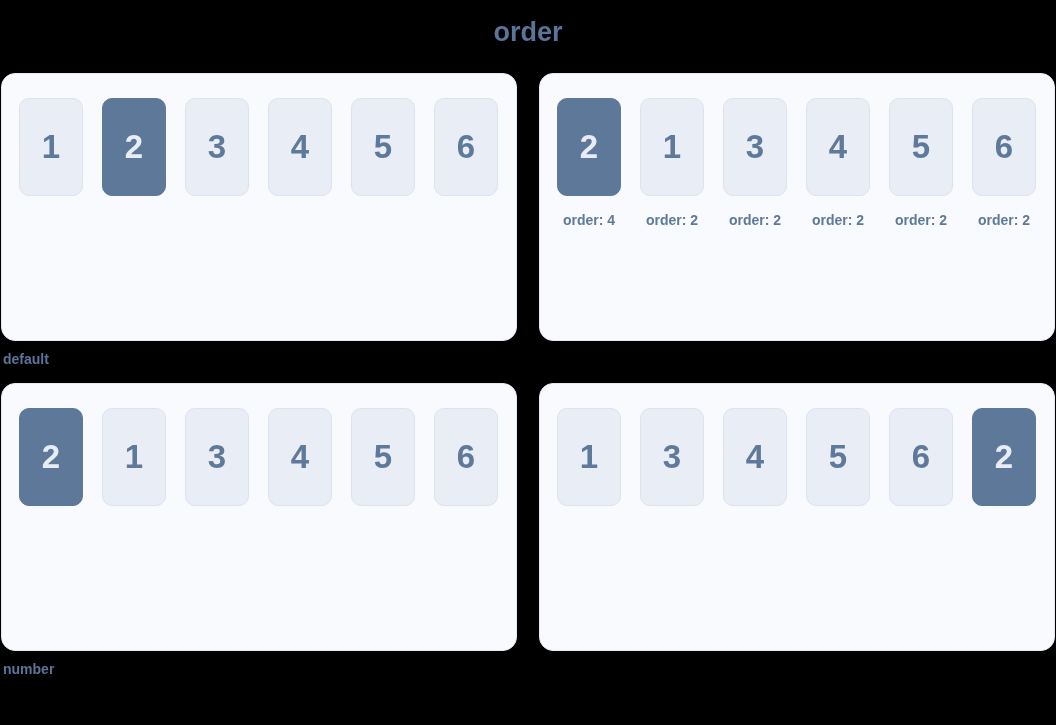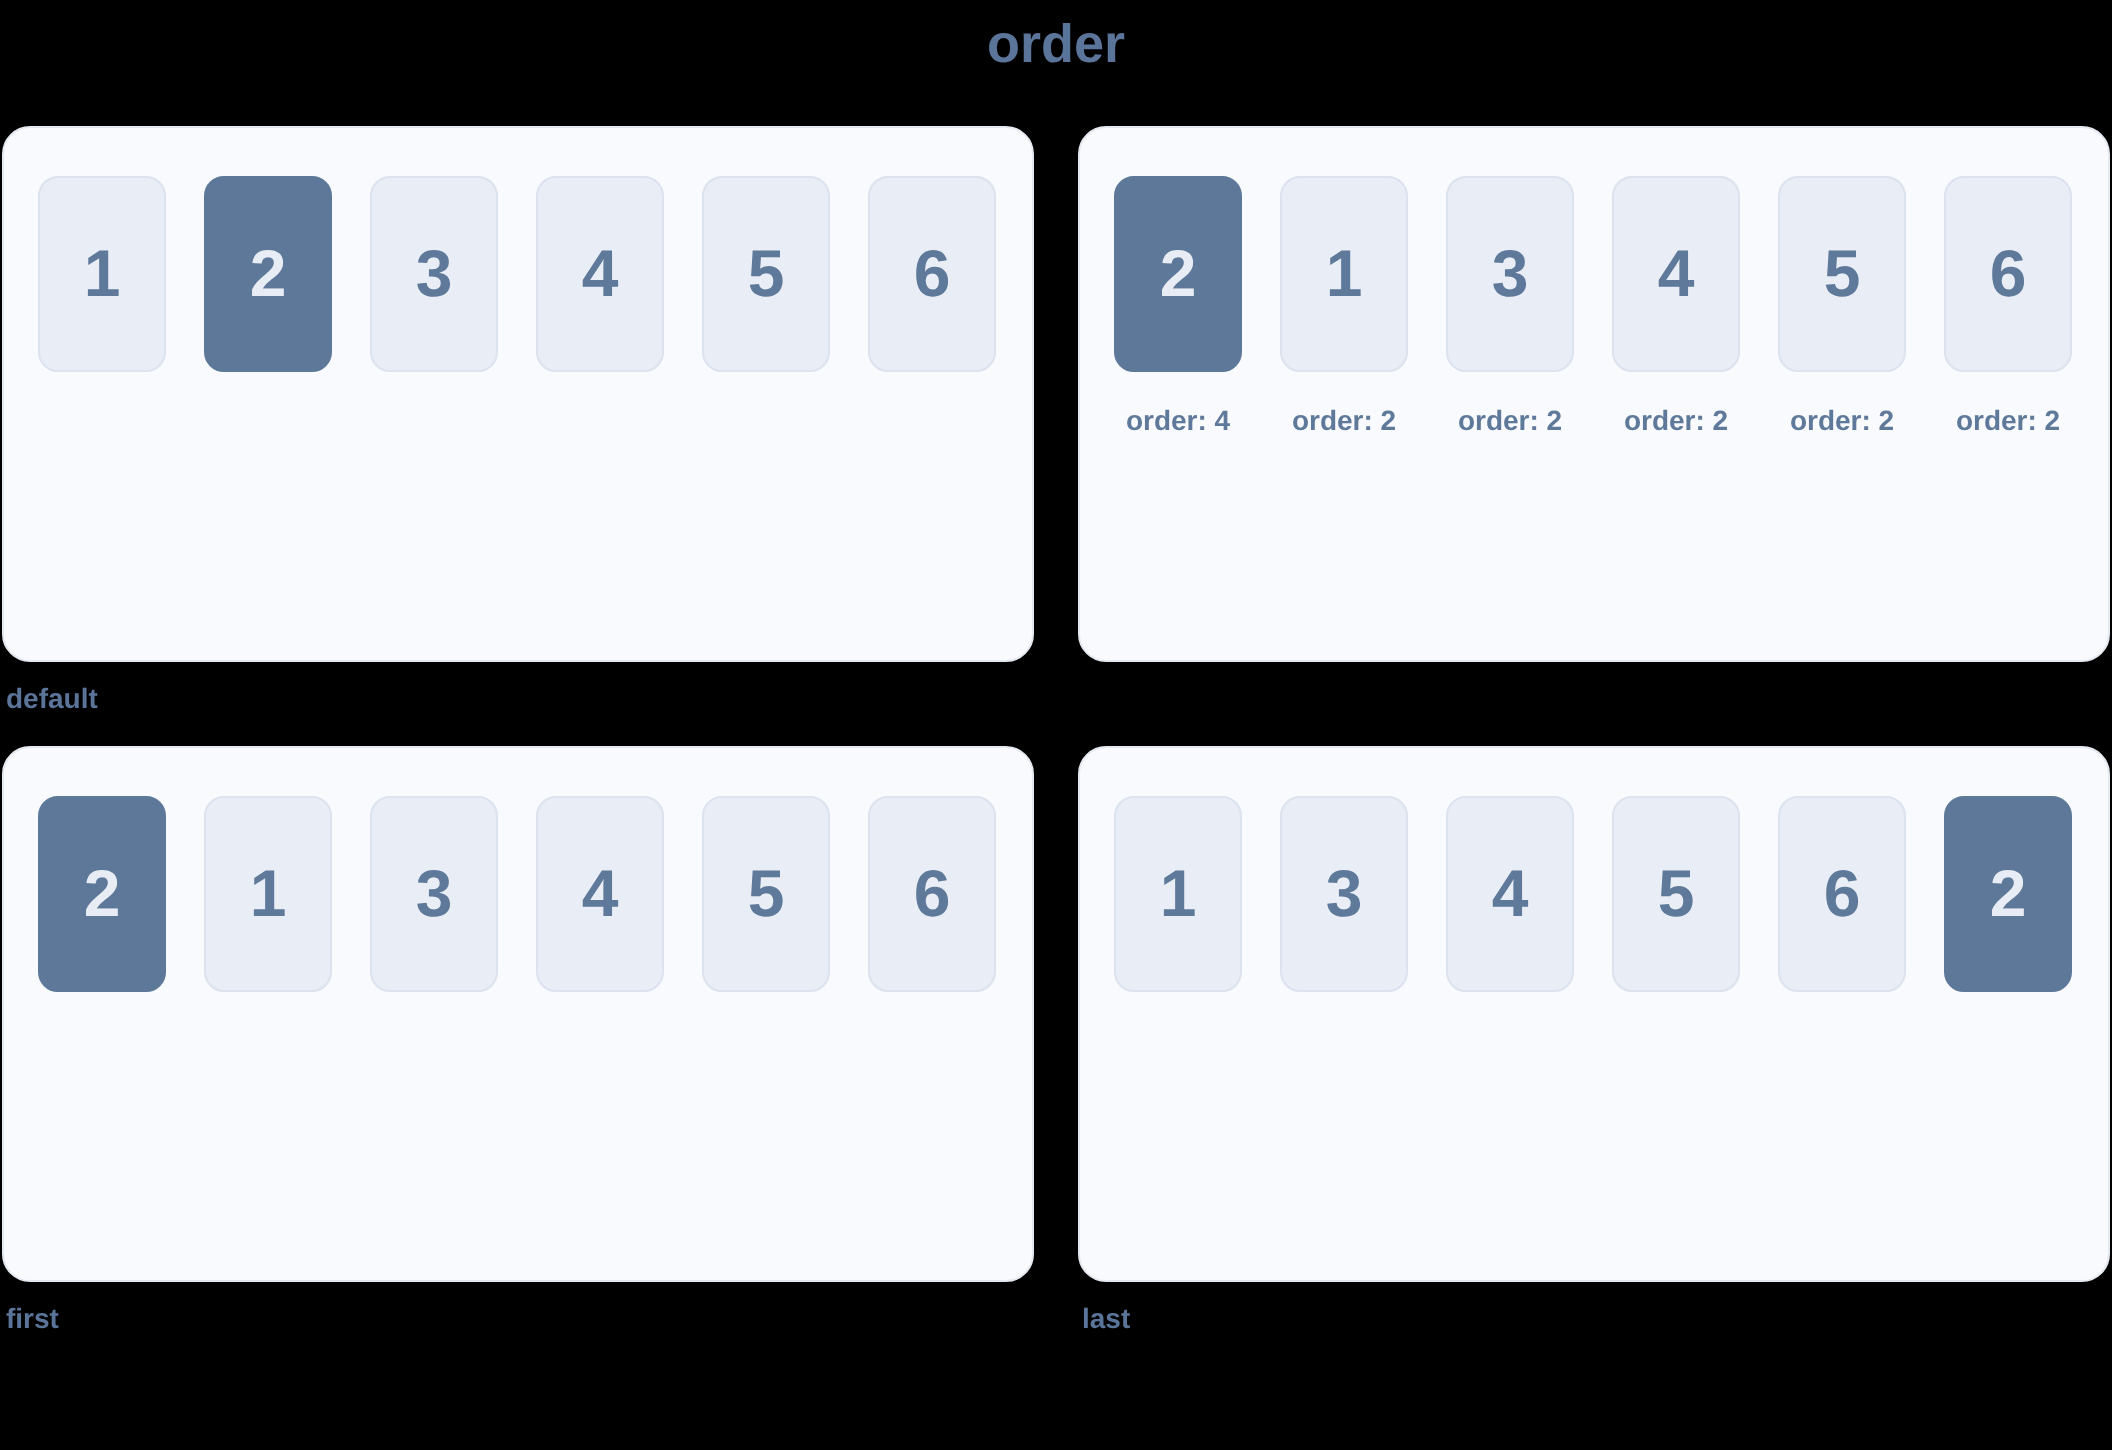--- a/index.html
+++ b/index.html
@@ -5,21 +5,21 @@
   html, body {
     margin: 0;
     padding: 0;
     width: 1056px;
     height: 725px;
     background: var(--background, #000000);
     font-family: "Liberation Sans", sans-serif;
     overflow: hidden;
   }
   .title {
-    margin: 5px 0 0 0;
+    margin: 15px 0 0 0;
     text-align: center;
     font-size: 27px;
     line-height: 34px;
     font-weight: 700;
     color: var(--accent, #5b7499);
   }
   .grid {
     margin: 24px 0 0 1px;
     display: grid;
     grid-template-columns: 516px 516px;
@@ -138,30 +138,29 @@
     <div class="panel">
       <div class="items-row">
         <div class="item hl">2</div>
         <div class="item">1</div>
         <div class="item">3</div>
         <div class="item">4</div>
         <div class="item">5</div>
         <div class="item">6</div>
       </div>
     </div>
-    <div class="caption">first</div>
+    <div class="caption">number</div>
   </div>
 
   <div class="cell">
     <div class="panel">
       <div class="items-row">
         <div class="item">1</div>
         <div class="item">3</div>
         <div class="item">4</div>
         <div class="item">5</div>
         <div class="item">6</div>
         <div class="item hl">2</div>
       </div>
     </div>
-    <div class="caption">last</div>
   </div>
 
 </div>
 
 </body></html>

